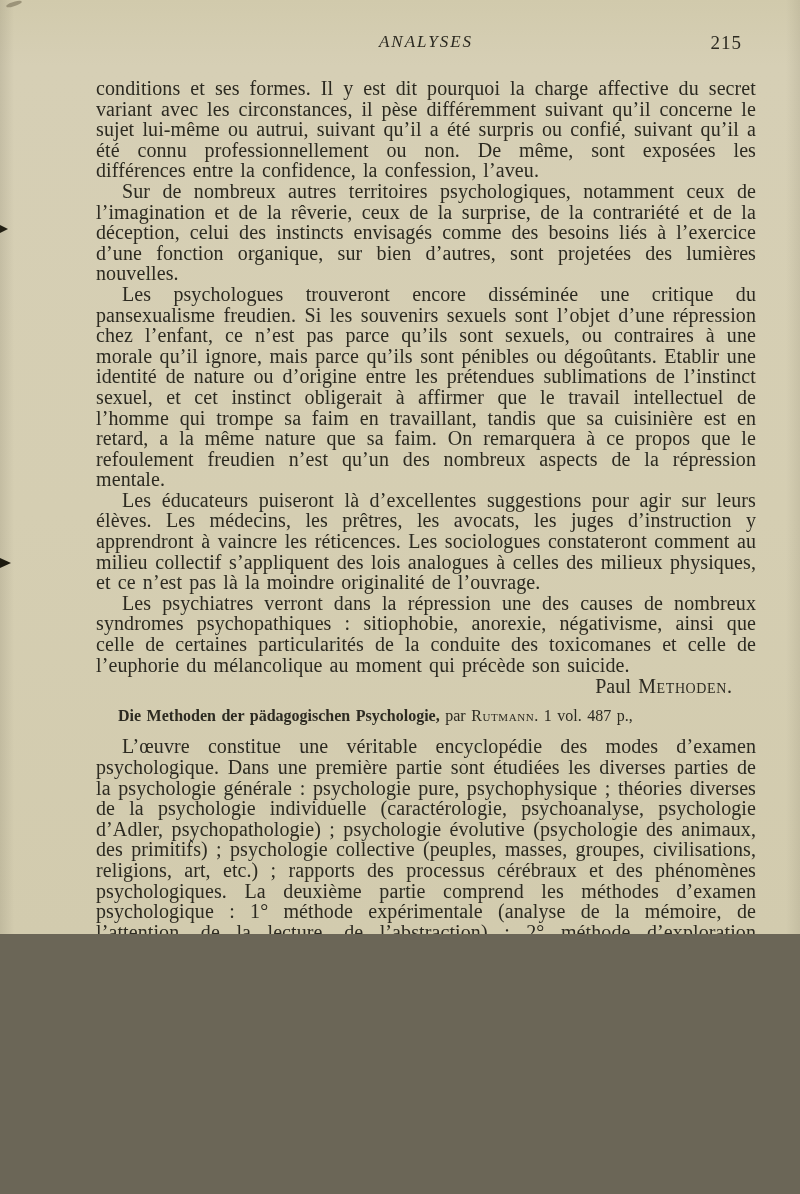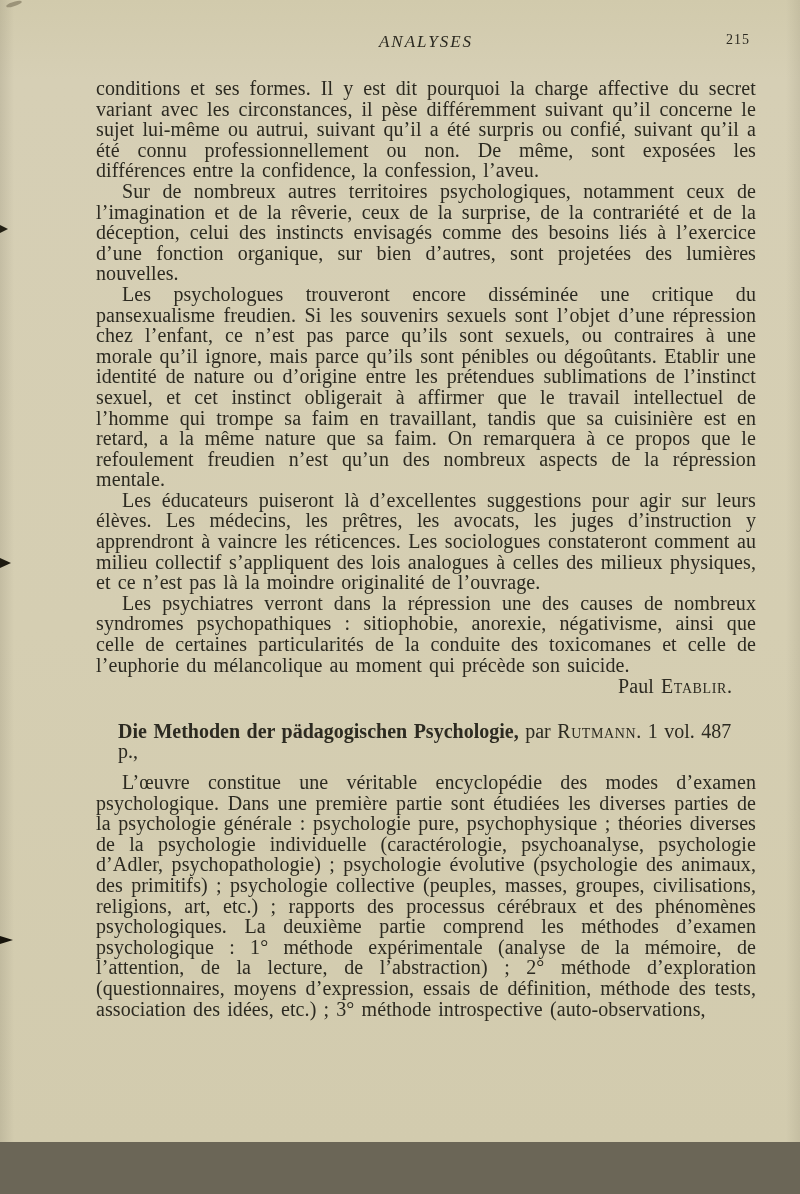--- a/index.html
+++ b/index.html
@@ -1,21 +1,21 @@
 <!DOCTYPE html>
 <html><head>
 <meta charset="utf-8">
 <style>
   html, body { margin: 0; padding: 0; }
   body { background: #6b6657; font-family: "Liberation Serif", "DejaVu Serif", serif; }
 
   .page {
     position: relative;
     width: 800px;
-    height: 1142px;
+    height: 934px;
     margin: 0 auto;
     background: linear-gradient(180deg, #d1caac 0%, #d6cfb5 7%, #d5ceb2 55%, #d2cbae 100%);
     overflow: hidden;
     color: #2c2a21;
   }
 
   .edge-shade-left {
     position: absolute; left: 0; top: 0; width: 14px; height: 100%;
     background: linear-gradient(90deg, rgba(40,35,20,0.10), rgba(40,35,20,0));
   }
@@ -34,23 +34,23 @@
   .page-header { position: relative; height: 22px; margin-bottom: 24px; }
   .running-title {
     text-align: center;
     font-style: italic;
     font-size: 17px;
     letter-spacing: 2px;
     color: #2b2920;
   }
   .page-number {
     position: absolute;
-    right: 6px;
+    right: 14px;
     top: 0;
-    font-size: 14px;
+    font-size: 19px;
     letter-spacing: 1px;
   }
 
   .body-text p {
     margin: 0;
     font-size: 20px;
     line-height: 20.6px;
     text-align: justify;
     text-indent: 26px;
     word-spacing: 2px;
@@ -61,23 +61,23 @@
 
   .signature {
     text-align: right !important;
     text-indent: 0 !important;
     padding-right: 24px;
     margin-top: 1px !important;
   }
   .sc { font-variant: small-caps; letter-spacing: 0.6px; }
 
   .review-heading {
-    margin-top: 24px;
+    margin-top: 9px;
     margin-bottom: 10px;
-    font-size: 20px;
+    font-size: 16px;
     line-height: 20.6px;
     word-spacing: 1.5px;
   }
   .review-heading .h-line1 { padding-left: 22px; }
   .review-heading .h-line2 { padding-left: 36px; }
   .review-heading .bold { font-weight: 700; }
 
   
   .mark { position: absolute; }
   .mark-top {
@@ -125,21 +125,21 @@
       <div class="page-number">215</div>
     </div>
 
     <div class="body-text">
       <p class="no-indent">conditions et ses formes. Il y est dit pourquoi la charge affective du secret variant avec les circonstances, il pèse différemment suivant qu’il concerne le sujet lui-même ou autrui, suivant qu’il a été surpris ou confié, suivant qu’il a été connu professionnellement ou non. De même, sont exposées les différences entre la confidence, la confession, l’aveu.</p>
       <p>Sur de nombreux autres territoires psychologiques, notamment ceux de l’imagination et de la rêverie, ceux de la surprise, de la contrariété et de la déception, celui des instincts envisagés comme des besoins liés à l’exercice d’une fonction organique, sur bien d’autres, sont projetées des lumières nouvelles.</p>
       <p>Les psychologues trouveront encore disséminée une critique du pansexualisme freudien. Si les souvenirs sexuels sont l’objet d’une répression chez l’enfant, ce n’est pas parce qu’ils sont sexuels, ou contraires à une morale qu’il ignore, mais parce qu’ils sont pénibles ou dégoûtants. Etablir une identité de nature ou d’origine entre les prétendues sublimations de l’instinct sexuel, et cet instinct obligerait à affirmer que le travail intellectuel de l’homme qui trompe sa faim en travaillant, tandis que sa cuisinière est en retard, a la même nature que sa faim. On remarquera à ce propos que le refoulement freudien n’est qu’un des nombreux aspects de la répression mentale.</p>
       <p>Les éducateurs puiseront là d’excellentes suggestions pour agir sur leurs élèves. Les médecins, les prêtres, les avocats, les juges d’instruction y apprendront à vaincre les réticences. Les sociologues constateront comment au milieu collectif s’appliquent des lois analogues à celles des milieux physiques, et ce n’est pas là la moindre originalité de l’ouvrage.</p>
       <p>Les psychiatres verront dans la répression une des causes de nombreux syndromes psychopathiques : sitiophobie, anorexie, négativisme, ainsi que celle de certaines particularités de la conduite des toxicomanes et celle de l’euphorie du mélancolique au moment qui précède son suicide.</p>
 
-      <p class="signature"><span>Paul </span><span class="sc">Etablir</span><span>.</span></p>
+      <p class="signature"><span>Paul </span><span class="sc">Methoden</span><span>.</span></p>
 
       <div class="review-heading">
         <div class="h-line1"><span class="bold">Die Methoden der pädagogischen Psychologie,</span><span> par </span><span class="sc">Rutmann</span><span>. 1 vol. 487 p.,</span></div>
       </div>
 
       <p>L’œuvre constitue une véritable encyclopédie des modes d’examen psychologique. Dans une première partie sont étudiées les diverses parties de la psychologie générale : psychologie pure, psychophysique ; théories diverses de la psychologie individuelle (caractérologie, psychoanalyse, psychologie d’Adler, psychopathologie) ; psychologie évolutive (psychologie des animaux, des primitifs) ; psychologie collective (peuples, masses, groupes, civilisations, religions, art, etc.) ; rapports des processus cérébraux et des phénomènes psychologiques. La deuxième partie comprend les méthodes d’examen psychologique : 1° méthode expérimentale (analyse de la mémoire, de l’attention, de la lecture, de l’abstraction) ; 2° méthode d’exploration (questionnaires, moyens d’expression, essais de définition, méthode des tests, association des idées, etc.) ; 3° méthode introspective (auto-observations,</p>
     </div>
 
   </div>
 

